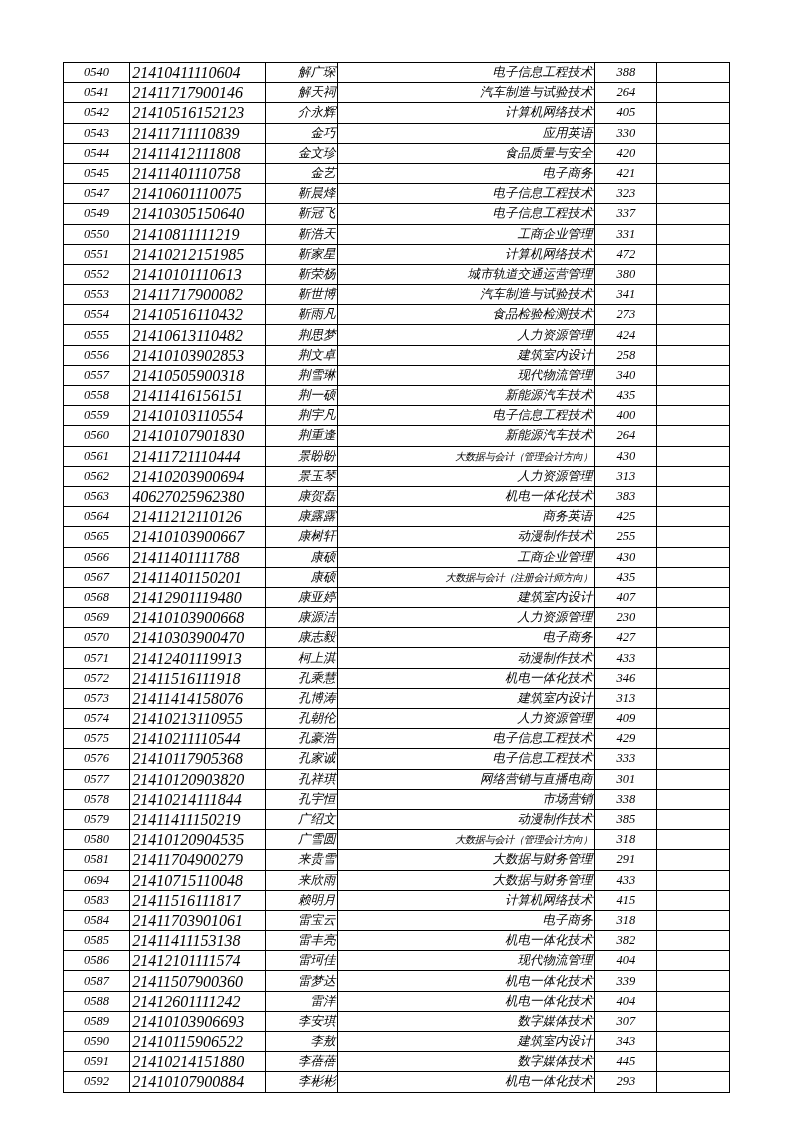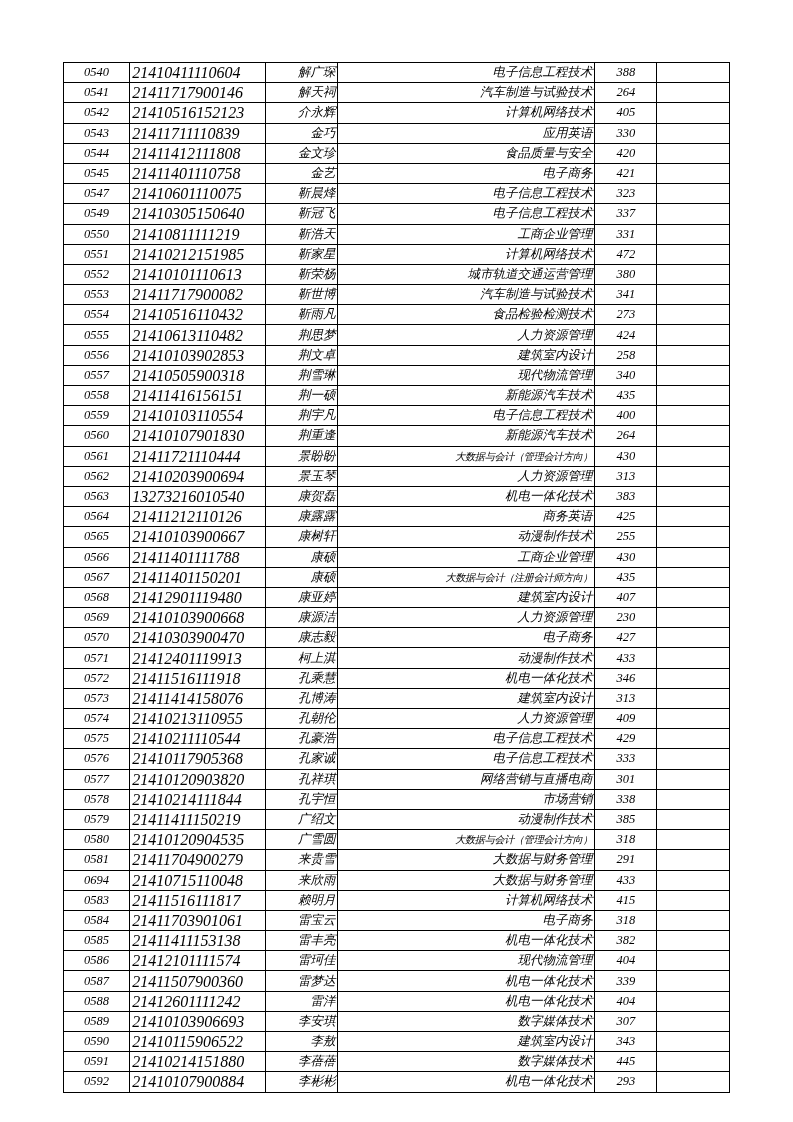--- a/index.html
+++ b/index.html
@@ -233,21 +233,21 @@
         <tr>
           <td class="c-seq">0562</td>
           <td class="c-id">21410203900694</td>
           <td class="c-name">景玉琴</td>
           <td class="c-major">人力资源管理</td>
           <td class="c-score">313</td>
           <td class="c-blank"></td>
         </tr>
         <tr>
           <td class="c-seq">0563</td>
-          <td class="c-id">13273216010540</td>
+          <td class="c-id">40627025962380</td>
           <td class="c-name">康贺磊</td>
           <td class="c-major">机电一体化技术</td>
           <td class="c-score">383</td>
           <td class="c-blank"></td>
         </tr>
         <tr>
           <td class="c-seq">0564</td>
           <td class="c-id">21411212110126</td>
           <td class="c-name">康露露</td>
           <td class="c-major">商务英语</td>

